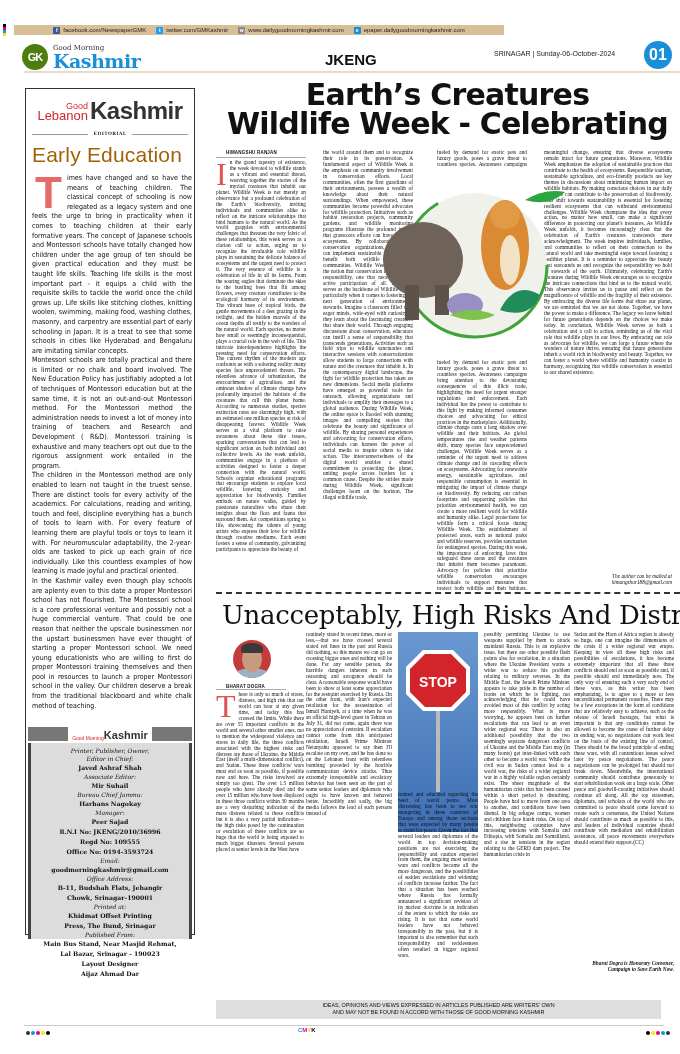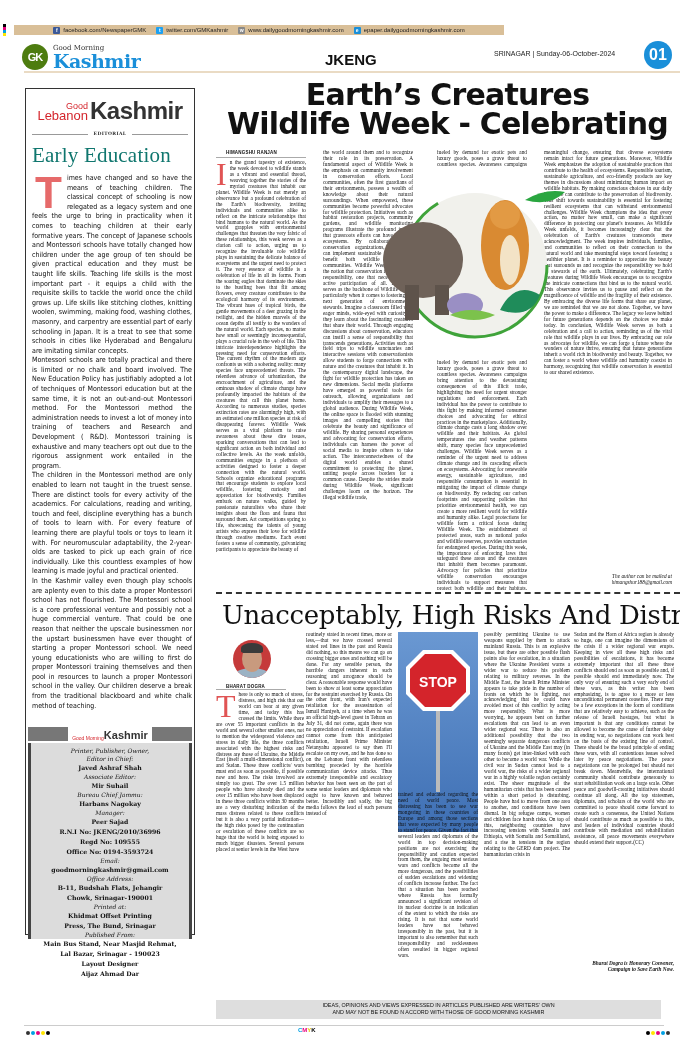--- a/index.html
+++ b/index.html
@@ -20,21 +20,21 @@
 
 
 .ed-box{position:absolute;left:25px;top:88px;width:170px;height:847px;border:1px solid #333}
 .ed-logo{position:absolute;left:4px;top:11px;width:160px;display:flex;align-items:flex-end;justify-content:center}
 .ed-logo .g{font-family:"Liberation Sans",sans-serif;color:#d4252c;font-size:9px;line-height:8px}
 .ed-logo .m{font-family:"Liberation Sans",sans-serif;color:#d4252c;font-size:13px;line-height:12px}
 .ed-logo .k{font-family:"Liberation Sans",sans-serif;color:#333;font-size:24px;font-weight:bold;line-height:22px;letter-spacing:-.5px}
 .ed-label{position:absolute;left:6px;top:42px;width:156px;text-align:center;font-family:"DejaVu Serif",serif;font-size:4.5px;font-weight:bold;color:#333;letter-spacing:.4px}
 .ed-label:before,.ed-label:after{content:"";position:absolute;top:3px;width:56px;height:1px;background:#999}
 .ed-label:before{left:0}.ed-label:after{right:0}
-.ed-title{position:absolute;left:6px;top:54px;font-family:Liberation Serif, serif;font-size:21px;color:#0f766e;letter-spacing:.2px}
+.ed-title{position:absolute;left:6px;top:54px;font-family:Liberation Sans, sans-serif;font-size:21px;color:#a16207;letter-spacing:.2px}
 .ed-body{position:absolute;left:6px;top:84px;width:160px;font-family:"DejaVu Sans Condensed","DejaVu Sans",sans-serif;font-size:7.05px;line-height:9.6px;color:#111;text-align:justify}
 .ed-body p{margin:0}
 .dropcap{float:left;font-family:"Liberation Sans",sans-serif;font-size:44px;line-height:36px;color:#e66a6a;margin:2px 5px 0 3px;font-weight:bold}
 
 .imprint-head{position:absolute;left:28px;top:727px;width:164px;height:14px;background:#777;display:flex;align-items:center;justify-content:center}
 .imprint-head .lbl{background:#fff;padding:0 4px;display:flex;align-items:flex-end;height:14px}
 .imprint-head .g{font-family:"Liberation Sans",sans-serif;color:#d4252c;font-size:5px;line-height:5px}
 .imprint-head .k{font-family:"Liberation Sans",sans-serif;color:#333;font-size:11px;font-weight:bold;line-height:12px}
 .imprint{position:absolute;left:28px;top:743px;width:164px;height:196px;background:#dcdcdc;border-left:3px solid #444;border-right:3px solid #444;text-align:center;font-family:"DejaVu Serif",serif;color:#111;padding-top:4px}
 .imprint .i{font-style:italic;font-size:6px;line-height:8px}

